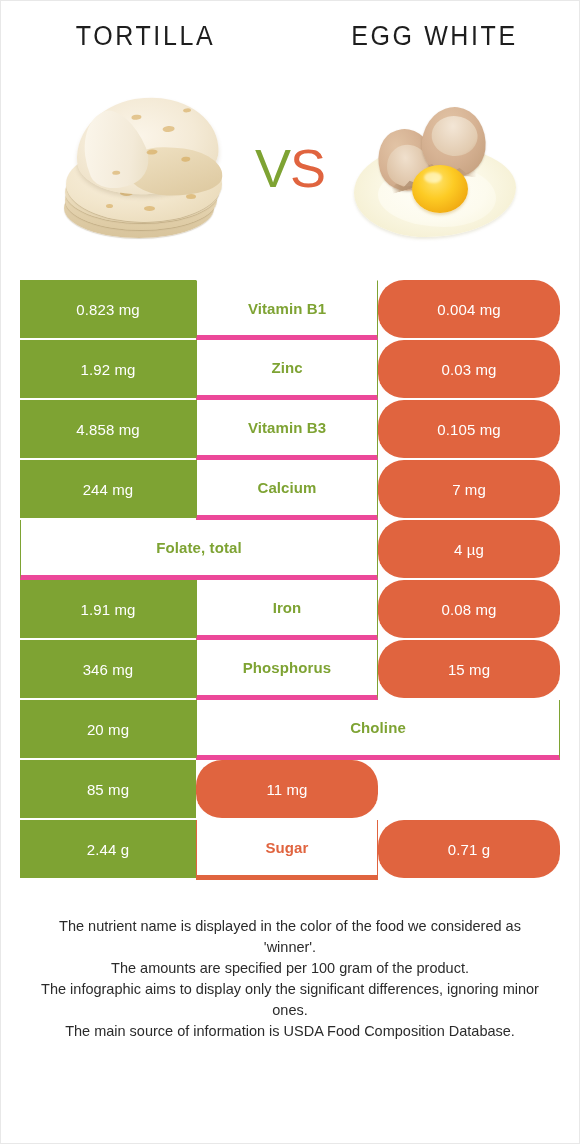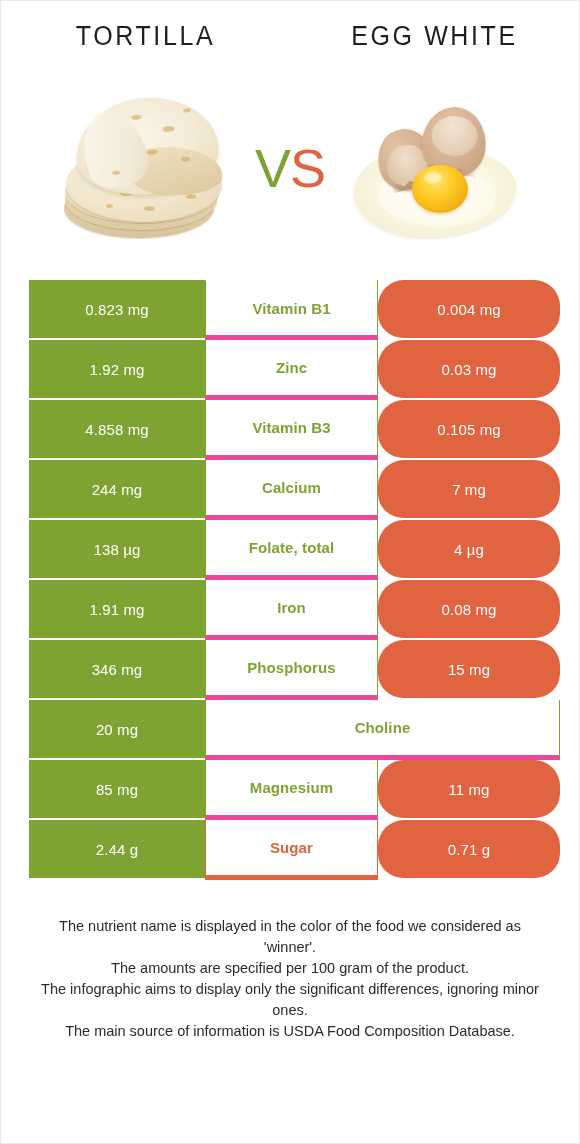--- a/index.html
+++ b/index.html
@@ -222,21 +222,20 @@
     justify-content: center;
     font-size: 15px;
     font-weight: 400;
     letter-spacing: .1px;
   }
   .cell-left {
     flex: 0 0 176px;
     background: #7ea333;
     color: #ffffff;
     border-bottom: 2px solid #ffffff;
-    margin-left: 9px;
   }
   .row:last-child .cell-left { border-bottom: 2px solid #ffffff; }
   .cell-mid {
     flex: 1 1 auto;
     background: #ffffff;
     color: #7ea333;
     font-weight: 700;
     border-bottom: 5px solid #ec4899;
     border-left: 1px solid #7ea333;
     border-right: 1px solid #7ea333;
@@ -350,41 +349,39 @@
         <div class="cell cell-left">4.858 mg</div>
         <div class="cell cell-mid">Vitamin B3</div>
         <div class="cell cell-right">0.105 mg</div>
       </div>
       <div class="row">
         <div class="cell cell-left">244 mg</div>
         <div class="cell cell-mid">Calcium</div>
         <div class="cell cell-right">7 mg</div>
       </div>
       <div class="row">
-        <div class="cell cell-left">138 µg</div>
         <div class="cell cell-mid">Folate, total</div>
         <div class="cell cell-right">4 µg</div>
       </div>
       <div class="row">
         <div class="cell cell-left">1.91 mg</div>
         <div class="cell cell-mid">Iron</div>
         <div class="cell cell-right">0.08 mg</div>
       </div>
       <div class="row">
         <div class="cell cell-left">346 mg</div>
         <div class="cell cell-mid">Phosphorus</div>
         <div class="cell cell-right">15 mg</div>
       </div>
       <div class="row">
         <div class="cell cell-left">20 mg</div>
         <div class="cell cell-mid">Choline</div>
       </div>
       <div class="row">
         <div class="cell cell-left">85 mg</div>
-        <div class="cell cell-mid">Magnesium</div>
         <div class="cell cell-right">11 mg</div>
       </div>
       <div class="row">
         <div class="cell cell-left">2.44 g</div>
         <div class="cell cell-mid loser-green">Sugar</div>
         <div class="cell cell-right">0.71 g</div>
       </div>
     </div>
 
   <div class="footer">

